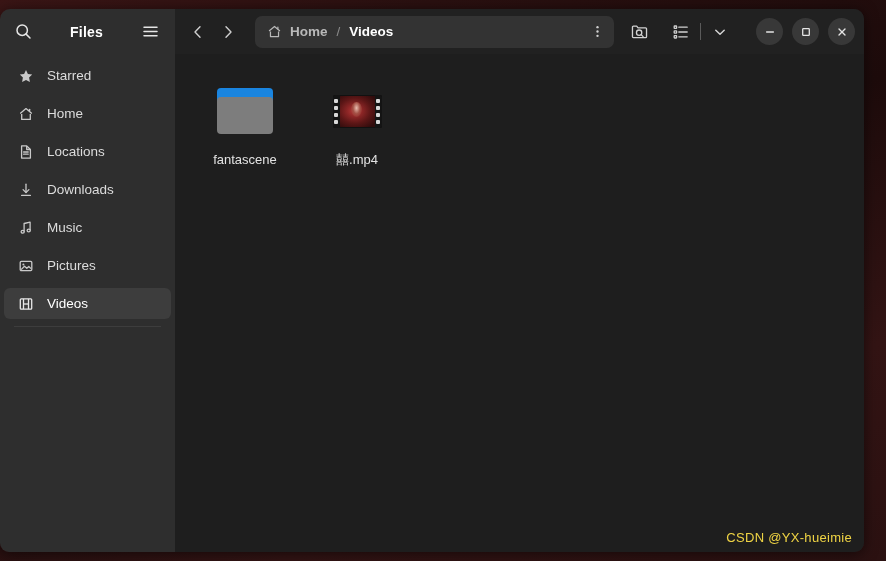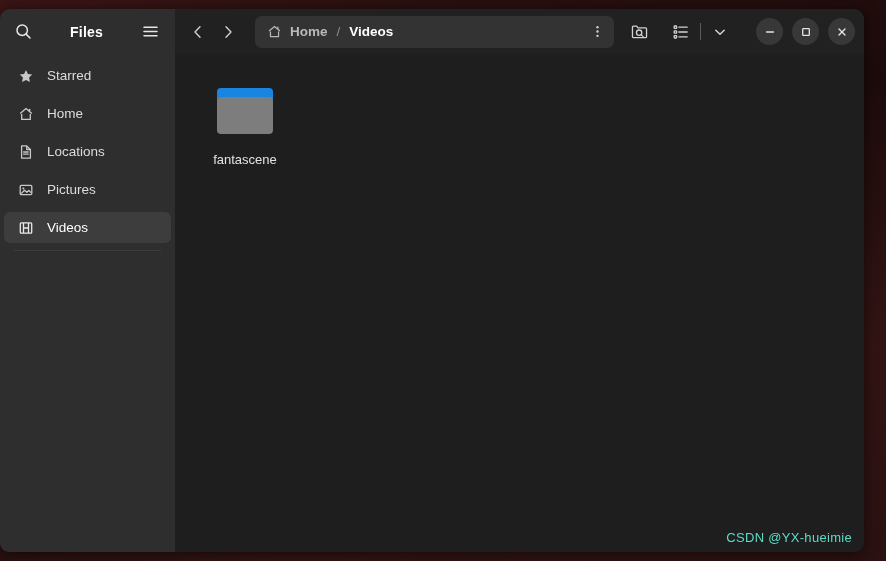--- a/index.html
+++ b/index.html
@@ -314,21 +314,21 @@
     width: 4px;
     height: 4px;
     background: #d8d8d8;
     border-radius: 1px;
   }
 
   #watermark {
     position: absolute;
     right: 12px;
     bottom: 7px;
-    color: #5eead4;
+    color: #fde047;
     font-size: 13px;
     letter-spacing: 0.3px;
     opacity: 0.93;
   }
 </style>
 </head>
 <body>
 
 <div id="desktop">
   <div id="window">
@@ -379,21 +379,41 @@
             <svg width="16" height="16" viewBox="0 0 16 16" fill="none" stroke="#c9c9c9" stroke-width="1.3" stroke-linejoin="round">
               <path d="M3.6 1.9h5.1l3.7 3.6v8.6H3.6z"></path>
               <polyline points="8.7,1.9 8.7,5.5 12.4,5.5"></polyline>
               <line x1="5.6" y1="8" x2="10.2" y2="8" stroke-linecap="round"></line>
               <line x1="5.6" y1="10.2" x2="10.2" y2="10.2" stroke-linecap="round"></line>
             </svg>
           </span>
           <span class="si-label">Locations</span>
         </div>
 
-
+        <div class="side-item">
+          <span class="si-icon">
+            <svg width="16" height="16" viewBox="0 0 16 16" fill="none" stroke="#c9c9c9" stroke-width="1.3" stroke-linecap="round" stroke-linejoin="round">
+              <line x1="8" y1="2.2" x2="8" y2="10.4"></line>
+              <polyline points="5.1,7.6 8,10.6 10.9,7.6"></polyline>
+              <line x1="3.6" y1="13.4" x2="12.4" y2="13.4"></line>
+            </svg>
+          </span>
+          <span class="si-label">Downloads</span>
+        </div>
+
+        <div class="side-item">
+          <span class="si-icon">
+            <svg width="16" height="16" viewBox="0 0 16 16" fill="none" stroke="#c9c9c9" stroke-width="1.3">
+              <path d="M6.1 11.6V3.5l6-1.3v8" stroke-linejoin="round"></path>
+              <ellipse cx="4.7" cy="11.8" rx="1.6" ry="1.4"></ellipse>
+              <ellipse cx="10.7" cy="10.5" rx="1.6" ry="1.4"></ellipse>
+            </svg>
+          </span>
+          <span class="si-label">Music</span>
+        </div>
 
         <div class="side-item">
           <span class="si-icon">
             <svg width="16" height="16" viewBox="0 0 16 16" fill="none" stroke="#c9c9c9" stroke-width="1.3" stroke-linejoin="round">
               <rect x="2.2" y="3.3" width="11.6" height="9.4" rx="1.1"></rect>
               <circle cx="5.4" cy="6.4" r="1" fill="#c9c9c9" stroke="none"></circle>
               <polyline points="3.1,11.6 6.5,8.3 8.8,10.3 10.8,8.5 13,10.6"></polyline>
             </svg>
           </span>
           <span class="si-label">Pictures</span>
@@ -508,20 +528,40 @@
           <div class="file-item">
             <div class="file-thumb">
               <div class="folder-icon">
                 <div class="folder-tab"></div>
                 <div class="folder-body"></div>
               </div>
             </div>
             <div class="file-label">fantascene</div>
           </div>
 
+          <div class="file-item">
+            <div class="file-thumb">
+              <div class="video-thumb">
+                <div class="video-pic"></div>
+                <div class="perf left">
+                    <span></span>
+                    <span></span>
+                    <span></span>
+                    <span></span>
+                  </div>
+                <div class="perf right">
+                    <span></span>
+                    <span></span>
+                    <span></span>
+                    <span></span>
+                  </div>
+              </div>
+            </div>
+            <div class="file-label">囍.mp4</div>
+          </div>
 
         </div>
 
         <div id="watermark">CSDN @YX-hueimie</div>
       </div>
 
     </div>
   </div>
 </div>
 

